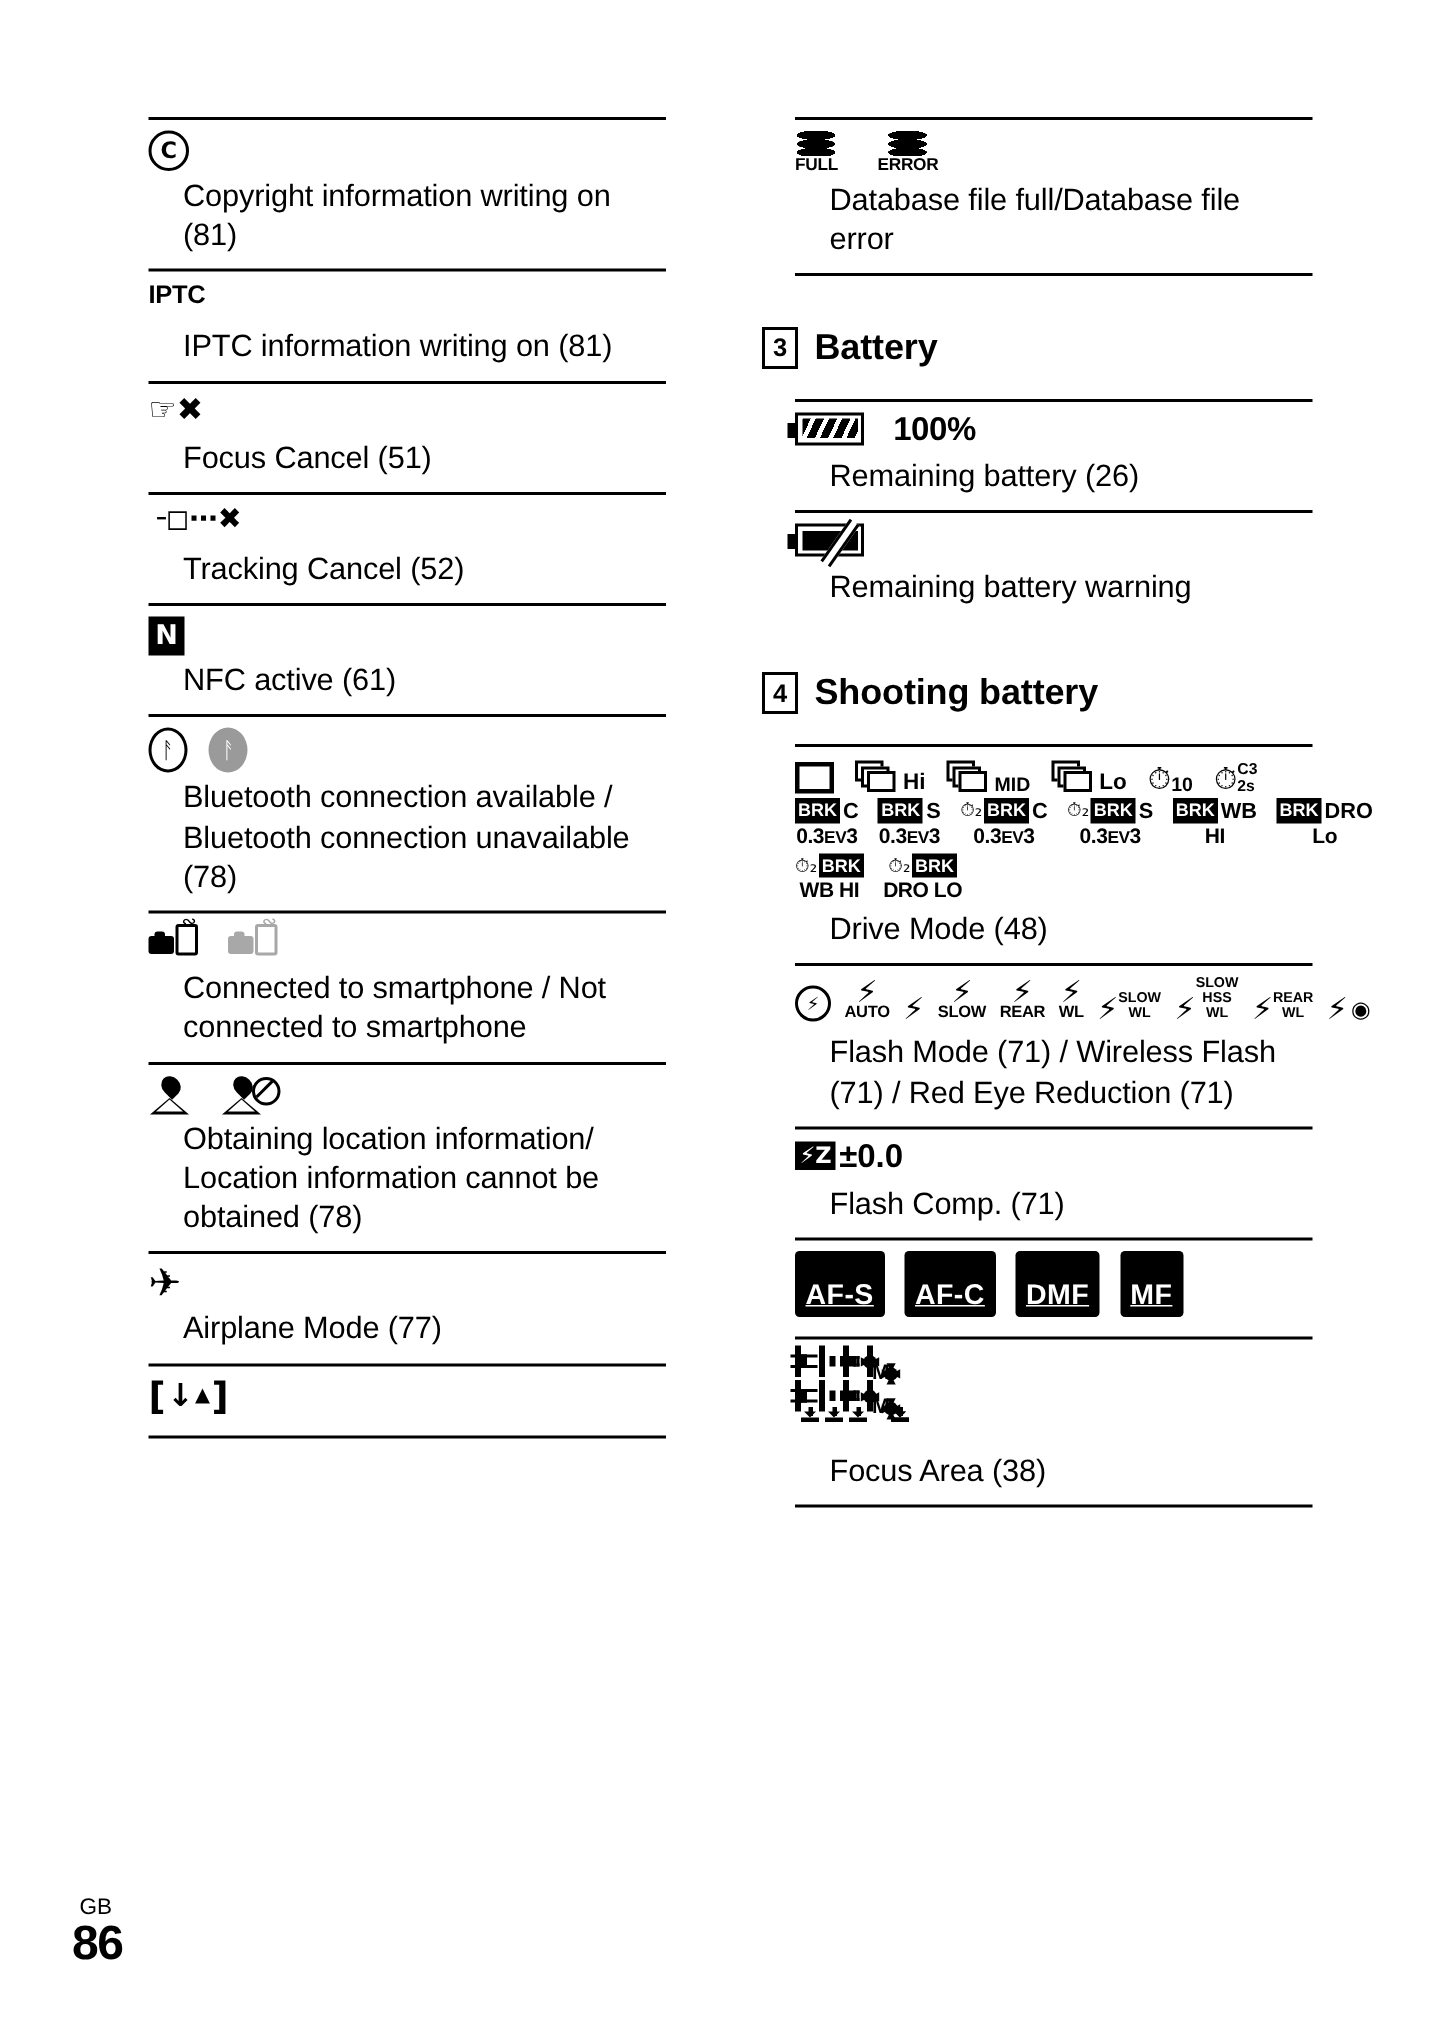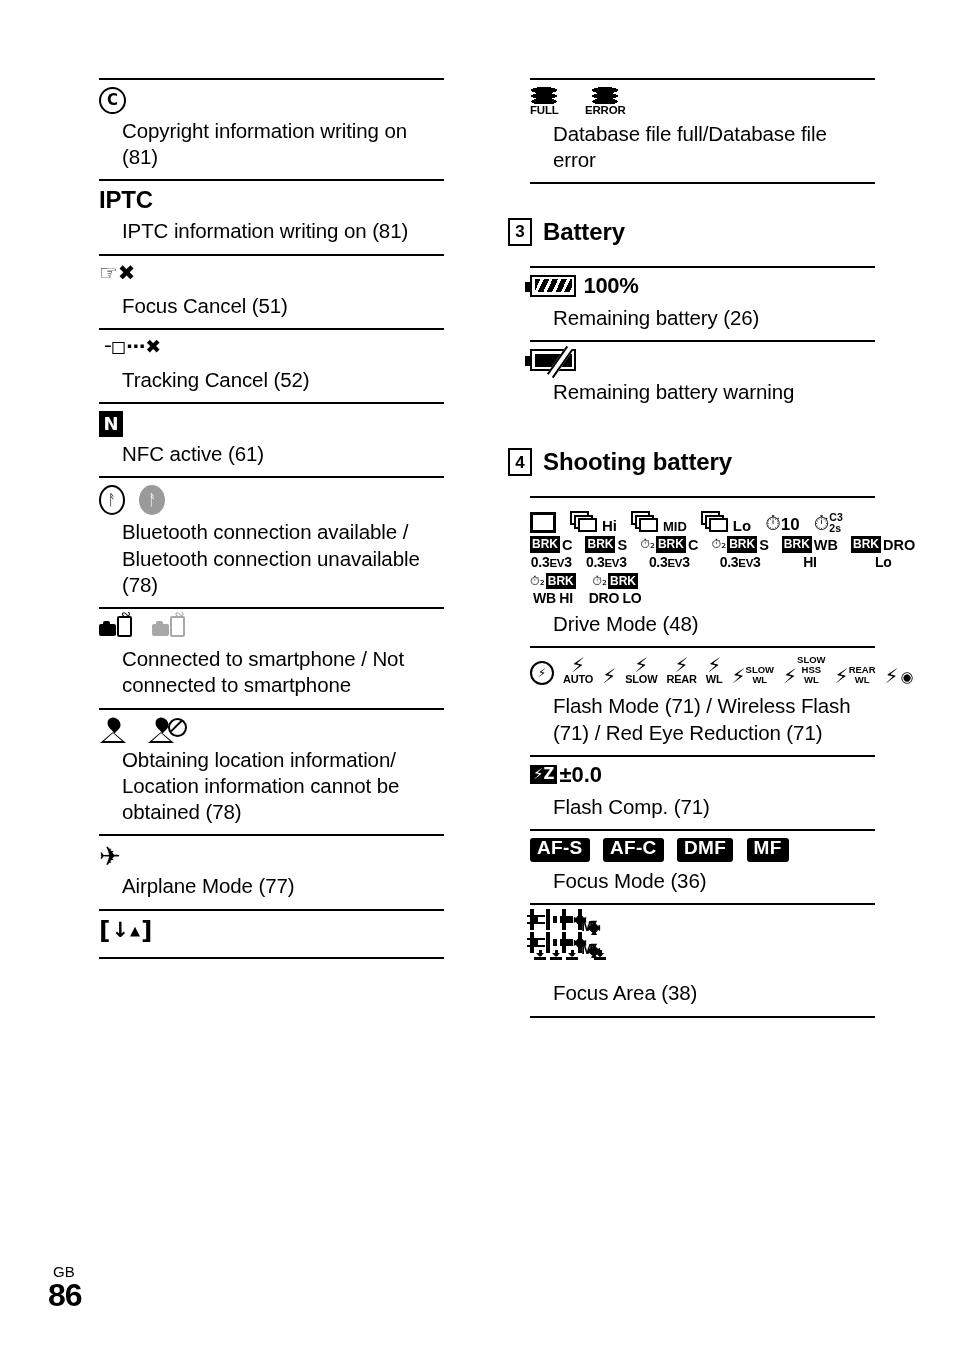--- a/index.html
+++ b/index.html
@@ -40,21 +40,21 @@
   .desc{
     font-size:20.5px;
     line-height:1.28;
     padding-left:23px;
     letter-spacing:-0.1px;
   }
 
   
   .wordsym{
     font-weight:bold;
-    font-size:24px;
+    font-size:17px;
     letter-spacing:-0.2px;
     display:inline-block;
   }
 
   
   .section-head{
     display:flex;
     align-items:center;
     gap:11px;
     margin-top:34px;
@@ -85,24 +85,25 @@
   
   .inv{
     background:#000;color:#fff;
     font-weight:bold;
     display:inline-block;
     line-height:1;
     font-family:"Liberation Sans", sans-serif;
   }
   .inv-af{
     font-size:19px;
-    padding:0 7px 5px 7px;
+    padding:20px 7px 5px 7px;
     border-radius:3px;
     letter-spacing:0.3px;
     margin-right:9px;
+    text-decoration:underline;
   }
   .inv-brk{
     font-size:12px;
     padding:2px 2px 2.5px 2px;
     letter-spacing:0px;
   }
 
   
   .bat{
     display:inline-block;
@@ -122,21 +123,21 @@
   }
   .bat.solid .fillz{ background:#000; }
   .bat .slashz{
     position:absolute;left:-4px;top:-6px;
     width:4px;height:34px;background:#fff;
     border-left:2.5px solid #000;border-right:2.5px solid #000;
     transform:rotate(35deg);transform-origin:center;
     left:24px;top:-6px;
   }
   .batpct{
-    font-size:22px;font-weight:bold;margin-left:3px;vertical-align:middle;
+    font-size:22px;font-weight:bold;margin-left:15px;vertical-align:middle;
     letter-spacing:-0.3px;
   }
 
   
   .plug{
     display:inline-block;position:relative;width:16px;height:22px;
     margin-left:9px;vertical-align:middle;
   }
   .plug:before{
     content:"";position:absolute;left:3px;top:6px;width:10px;height:11px;
@@ -248,21 +249,21 @@
   .sq{ width:26px;height:21px;border:3px solid #000;box-sizing:border-box; }
   .burst{ position:relative;width:30px;height:22px; }
   .burst i{ position:absolute;width:19px;height:14px;border:2.3px solid #000;box-sizing:border-box;background:#fff; }
   .burst i:nth-child(1){ left:0;top:0; }
   .burst i:nth-child(2){ left:4px;top:3.5px; }
   .burst i:nth-child(3){ left:8px;top:7px; }
   .dmlbl{ font-size:15px;font-weight:bold;margin-left:2px;line-height:1; }
   .dmlbl.sm{ font-size:13px; }
   .timer{ display:flex;align-items:flex-end; }
   .tsym{ font-size:20px;line-height:1;font-family:"DejaVu Sans", sans-serif; }
-  .tnum{ font-size:17px;font-weight:bold;line-height:1;margin-top:11px; }
+  .tnum{ font-size:13px;font-weight:bold;line-height:1;margin-top:11px; }
   .tstack{ display:inline-block;font-size:10.5px;font-weight:bold;line-height:1.0;text-align:left; }
 
   .brkgrid{ display:flex;gap:13px;margin-top:2px; }
   .brkcell{ text-align:center;line-height:1.12; }
   .brkcell .top{ display:flex;align-items:center;justify-content:center;gap:1px;white-space:nowrap; }
   .brkcell .bot{ font-size:14px;font-weight:bold;letter-spacing:-0.3px;white-space:nowrap; }
   .brkcell .bot .ev{ font-size:11.5px; }
   .tiny-timer{ font-size:12.5px;line-height:1;font-family:"DejaVu Sans", sans-serif; }
   .post{ font-size:14.5px;font-weight:bold;margin-left:1px; }
 
@@ -672,21 +673,20 @@
       <div class="desc">Flash Comp. (71)</div>
     </div>
 
     <div class="entry">
       <span class="sym">
         <span class="inv inv-af">AF-S</span>
         <span class="inv inv-af">AF-C</span>
         <span class="inv inv-af">DMF</span>
         <span class="inv inv-af">MF</span>
       </span>
-      <div class="desc">Focus Mode (36)</div>
     </div>
 
     <div class="entry entry-last">
       <span class="sym" style="min-height:64px;">
         <span class="fa-rows">
           <span class="fa-row">
             <span class="fa">
               <span class="fabox"><span class="cwrap">
                     <i class="cnr tl"></i>
                     <i class="cnr tr"></i>

